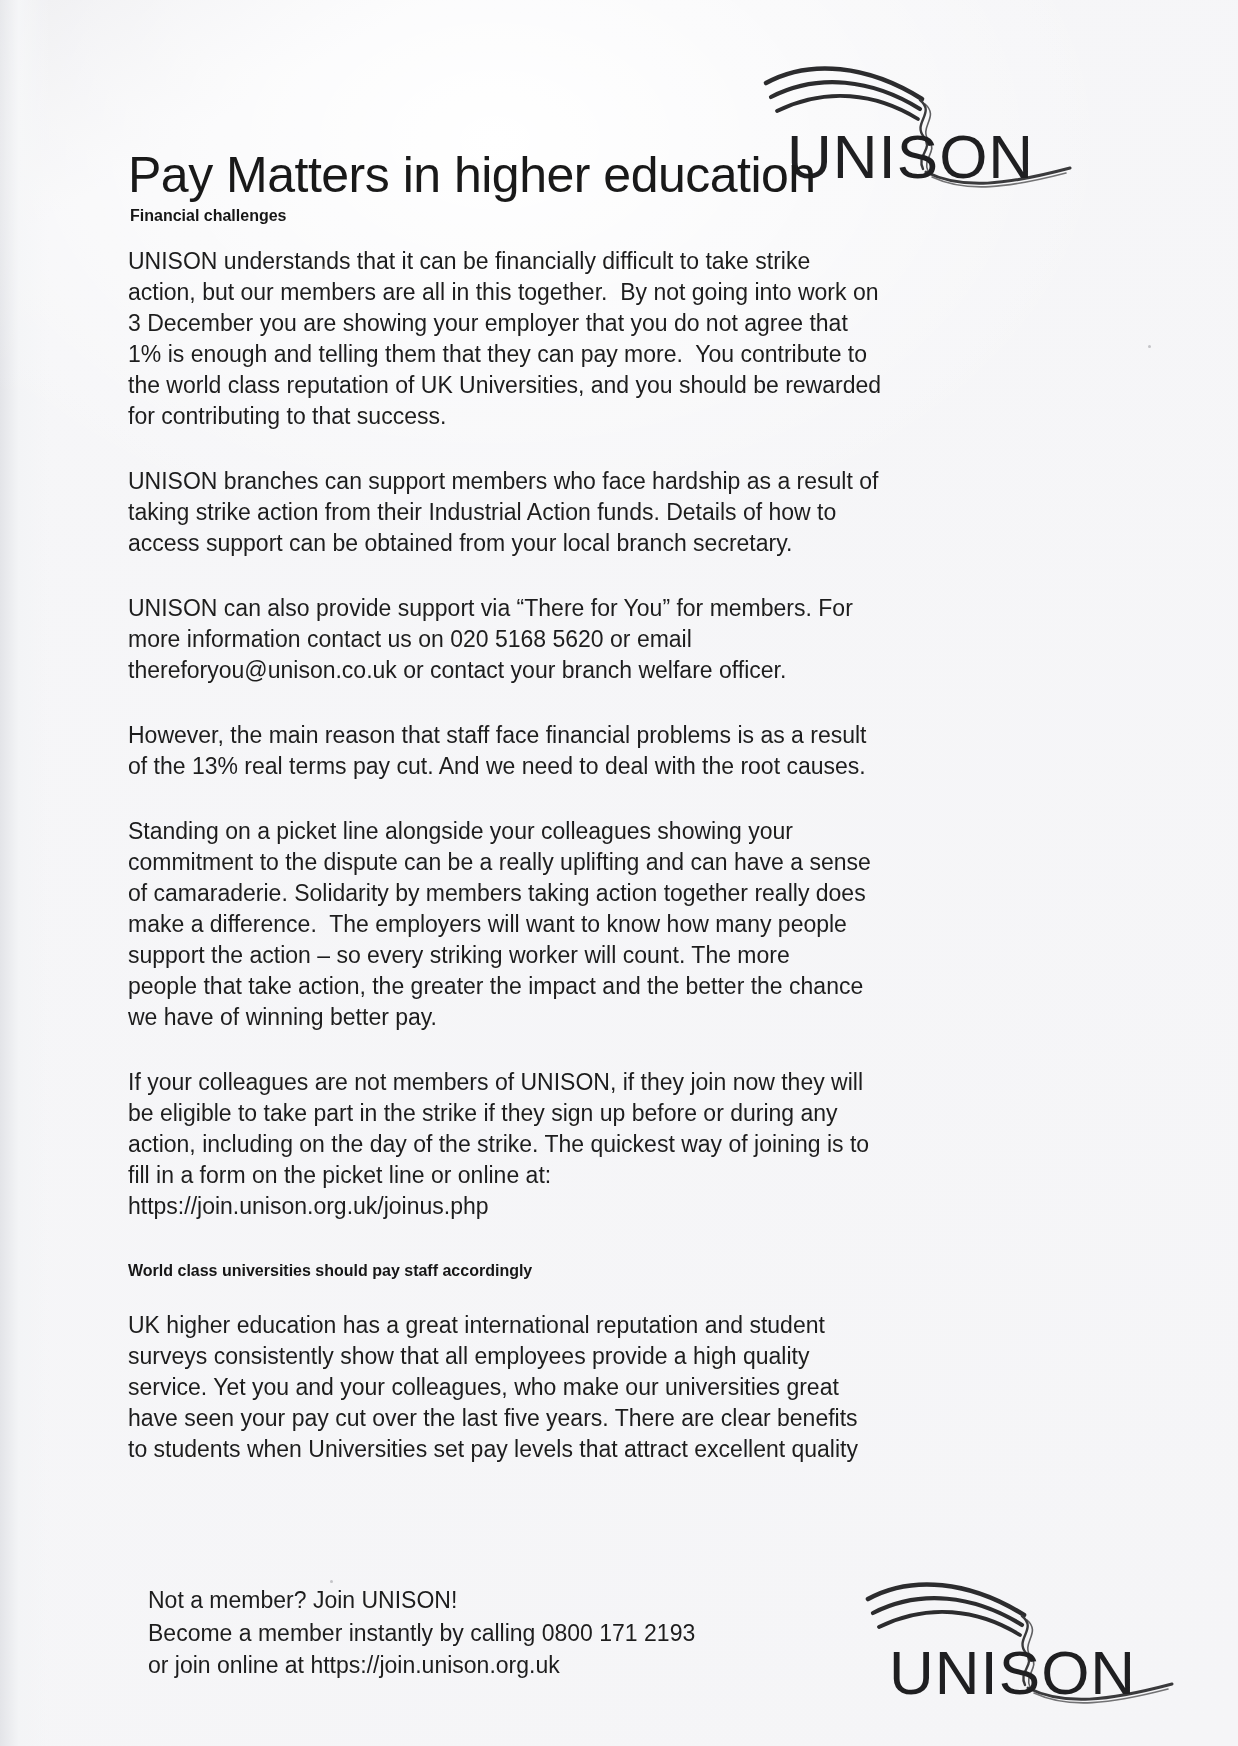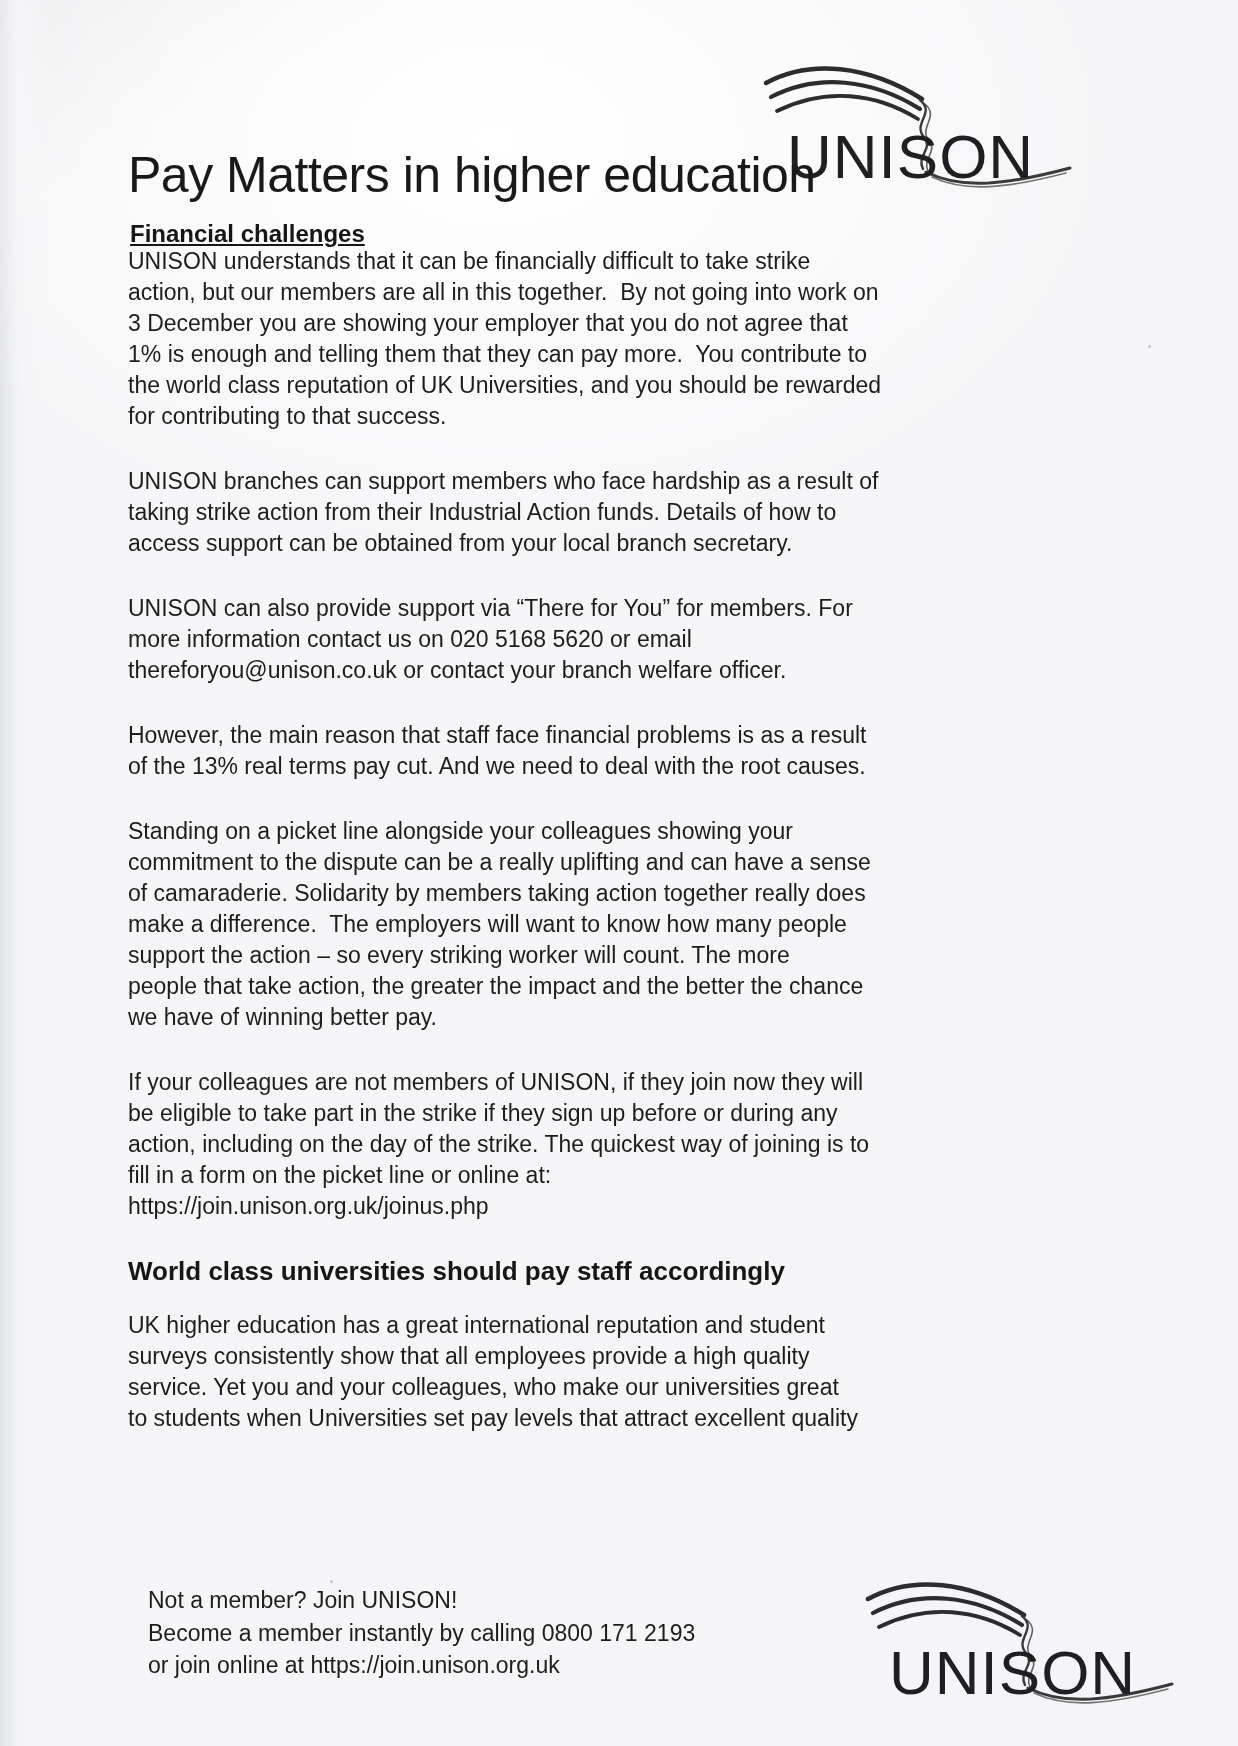--- a/index.html
+++ b/index.html
@@ -18,42 +18,42 @@
   }
 
   
   .masthead { position:absolute; left:128px; top:148px; width:700px; }
   .title {
     margin:0;
     font-size:50px; font-weight:400; letter-spacing:-0.5px;
     line-height:1.1; color:#191919;
   }
   .subtitle {
-    margin:17px 0 0 2px;
-    font-size:24px; font-weight:700; color:#161616;text-decoration:underline;
+    margin:4px 0 0 2px;
+    font-size:16px; font-weight:700; color:#161616;
   }
 
   
   .logo-top    { position:absolute; left:750px; top:56px;   width:335px; height:152px; }
   .logo-bottom { position:absolute; left:852px; top:1572px; width:335px; height:152px; }
   .logo-svg { width:100%; height:100%; display:block; }
 
   
   .copy {
     position:absolute; left:128px; top:232px; width:990px;
     font-size:23px; line-height:31px; color:#1d1d1d;
   }
   .para { margin:0 0 34px 0; }
   .para:first-child { margin-top:14px; }
   .line { display:block; white-space:pre; }
   .b { font-weight:400; }
   .link { text-underline-offset:4px; cursor:pointer; }
   .subhead {
     margin:10px 0 24px 0;
-    font-size:26px; font-weight:700; color:#161616; line-height:30px;
+    font-size:16px; font-weight:700; color:#161616; line-height:30px;
   }
 
   
   .footer {
     position:absolute; left:148px; top:1584px; width:720px;
     font-size:23px; line-height:32.5px; color:#1d1d1d;
   }
   .footer .line { display:block; white-space:pre; }
 
   
@@ -125,20 +125,21 @@
         <span class="line"><span>fill in a form on the picket line or online at:</span></span>
         <span class="line"><span class="link">https://join.unison.org.uk/joinus.php</span></span>
       </p>
       <h3 class="subhead">
         <span class="line"><span>World class universities should pay staff accordingly</span></span>
       </h3>
       <p class="para">
         <span class="line"><span>UK higher education has a great international reputation and student</span></span>
         <span class="line"><span>surveys consistently show that all employees provide a high quality</span></span>
         <span class="line"><span>service. Yet you and your colleagues, who make our universities great</span></span>
+        <span class="line"><span>have seen your pay cut over the last five years. There are clear benefits</span></span>
         <span class="line"><span>to students when Universities set pay levels that attract excellent quality</span></span>
       </p>
     </div>
 
   <div class="footer" id="footer-content">
       <span class="line">Not a member? Join UNISON!</span>
       <span class="line">Become a member instantly by calling 0800 171 2193</span>
       <span class="line">or join online at https://join.unison.org.uk</span>
     </div>
 

